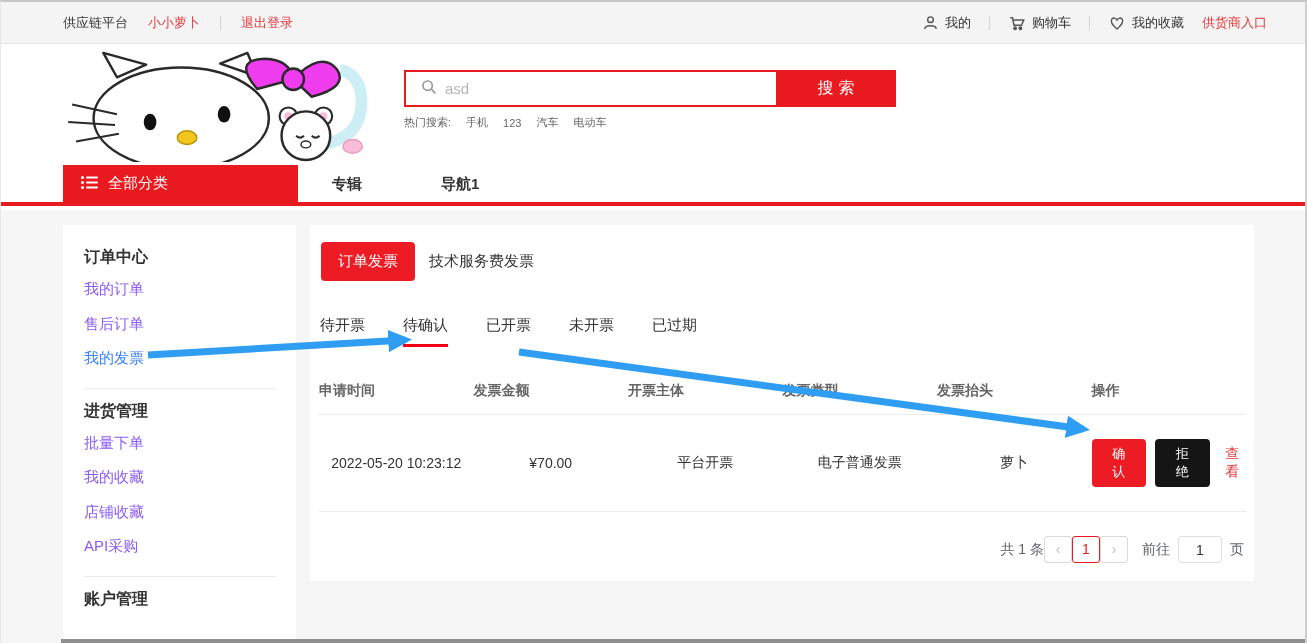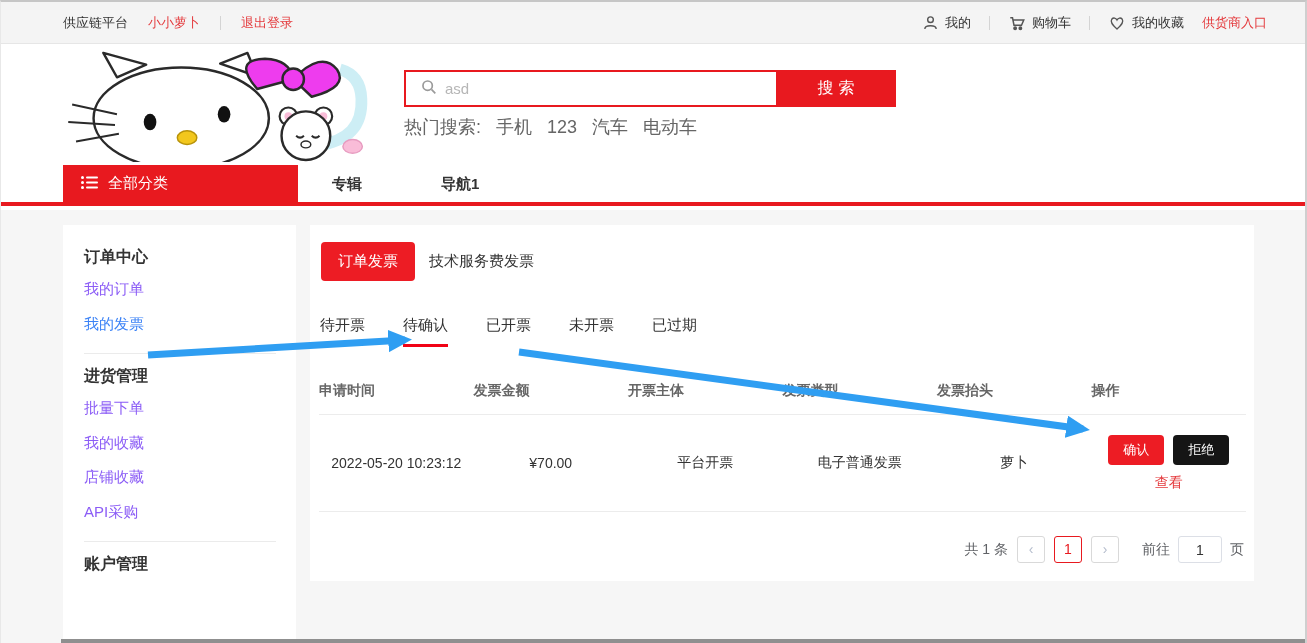--- a/index.html
+++ b/index.html
@@ -24,21 +24,21 @@
   .header{ position:absolute; top:43px; left:0; right:0; height:120px; background:#fff; }
   .logo{ position:absolute; left:62px; top:5px; width:328px; height:112px; cursor:pointer; }
   .search-wrap{ position:absolute; left:403px; top:25px; display:flex; }
   .search-box{ display:flex; align-items:center; width:372px; height:37px;
                border:2px solid #e8191f; border-right:none; background:#fff; padding-left:14px; gap:8px;}
   .search-box input{ border:none; outline:none; flex:1; font-size:15px; color:#333;
                      font-family:inherit; background:transparent; }
   .search-box input::placeholder{ color:#b6b6b6; }
   .search-btn{ width:120px; height:37px; background:#e8191f; color:#fff; border:none;
                font-size:16px; letter-spacing:5px; padding-left:5px; cursor:pointer; font-family:inherit;}
-  .hot-row{ position:absolute; left:403px; top:70px; font-size:18px; color:#666;
+  .hot-row{ position:absolute; left:403px; top:70px; font-size:11px; color:#666;
             display:flex; gap:15px; align-items:center;}
   .hot-row .hot-item{ cursor:pointer; }
 
   
   .nav{ position:absolute; top:163px; left:0; right:0; height:41px;
         border-bottom:4px solid #e8191f; background:#fff;}
   .all-cat{ position:absolute; left:62px; top:0; width:235px; height:37px; background:#e8191f;
             color:#fff; display:flex; align-items:center; gap:10px; padding-left:18px;
             font-size:15px; cursor:pointer;}
   .nav-item{ position:absolute; top:0; height:37px; line-height:37px; font-weight:bold;
@@ -66,29 +66,29 @@
   .status-tab{ padding-bottom:9px; cursor:pointer; border-bottom:3px solid transparent; }
   .status-tab.active{ border-bottom-color:#f10215; }
 
   .tbl{ margin-top:23px; }
   .tbl-head{ display:flex; color:#666; font-size:14px; font-weight:bold;
              padding:12px 0 14px; border-bottom:1px solid #ececec; }
   .tbl-head span{ flex:1; text-align:left; }
   .tbl-row{ display:flex; align-items:center; min-height:97px; border-bottom:1px solid #ececec;
             font-size:14px; color:#333; }
   .tbl-cell{ flex:1; text-align:center; }
-  .action-cell{ display:flex; flex-direction:column; align-items:center; gap:9px; }
+  .action-cell{ display:flex; flex-direction:row; align-items:center; gap:9px; }
   .action-btns{ display:flex; gap:9px; }
   .btn-confirm{ background:#ed1c24; color:#fff; border:none; border-radius:4px; font-size:13px;
                 padding:6px 15px; cursor:pointer; font-family:inherit;}
   .btn-reject{ background:#151515; color:#fff; border:none; border-radius:4px; font-size:13px;
                padding:6px 15px; cursor:pointer; font-family:inherit;}
   .link-view{ color:#e4393c; font-size:14px; cursor:pointer; }
 
-  .pagination{ display:flex; justify-content:flex-end; align-items:center; gap:9px;
+  .pagination{ display:flex; justify-content:flex-end; align-items:center; 
                margin:24px 2px 0 0; font-size:14px; color:#606266; }
   .pg-box{ width:28px; height:27px; line-height:25px; text-align:center; background:#fff;
            border:1px solid #d9d9d9; border-radius:3px; color:#b4bccc; cursor:pointer;
            font-size:14px; user-select:none;}
   .pg-box.cur{ border-color:#e8191f; color:#e8191f; }
   .pg-goto{ margin-left:14px; display:flex; align-items:center; gap:8px; }
   .pg-input{ width:44px; height:27px; border:1px solid #dcdfe6; border-radius:3px;
              text-align:center; font-size:14px; color:#333; outline:none; font-family:inherit;}
 
   .arrows-overlay{ position:absolute; top:0; left:0; width:1307px; height:643px;
@@ -199,20 +199,21 @@
     </div>
     <span class="nav-item n0">专辑</span>
     <span class="nav-item n1">导航1</span>
   </div>
 
   <div class="content">
 
     <div class="sidebar">
       <div class="sb-title">订单中心</div>
       <div class="sb-item">我的订单</div>
+      <div class="sb-item">售后订单</div>
       <div class="sb-item active">我的发票</div>
       <div class="sb-div"></div>
       <div class="sb-title">进货管理</div>
       <div class="sb-item">批量下单</div>
       <div class="sb-item">我的收藏</div>
       <div class="sb-item">店铺收藏</div>
       <div class="sb-item">API采购</div>
       <div class="sb-div"></div>
       <div class="sb-title">账户管理</div>
     </div>

